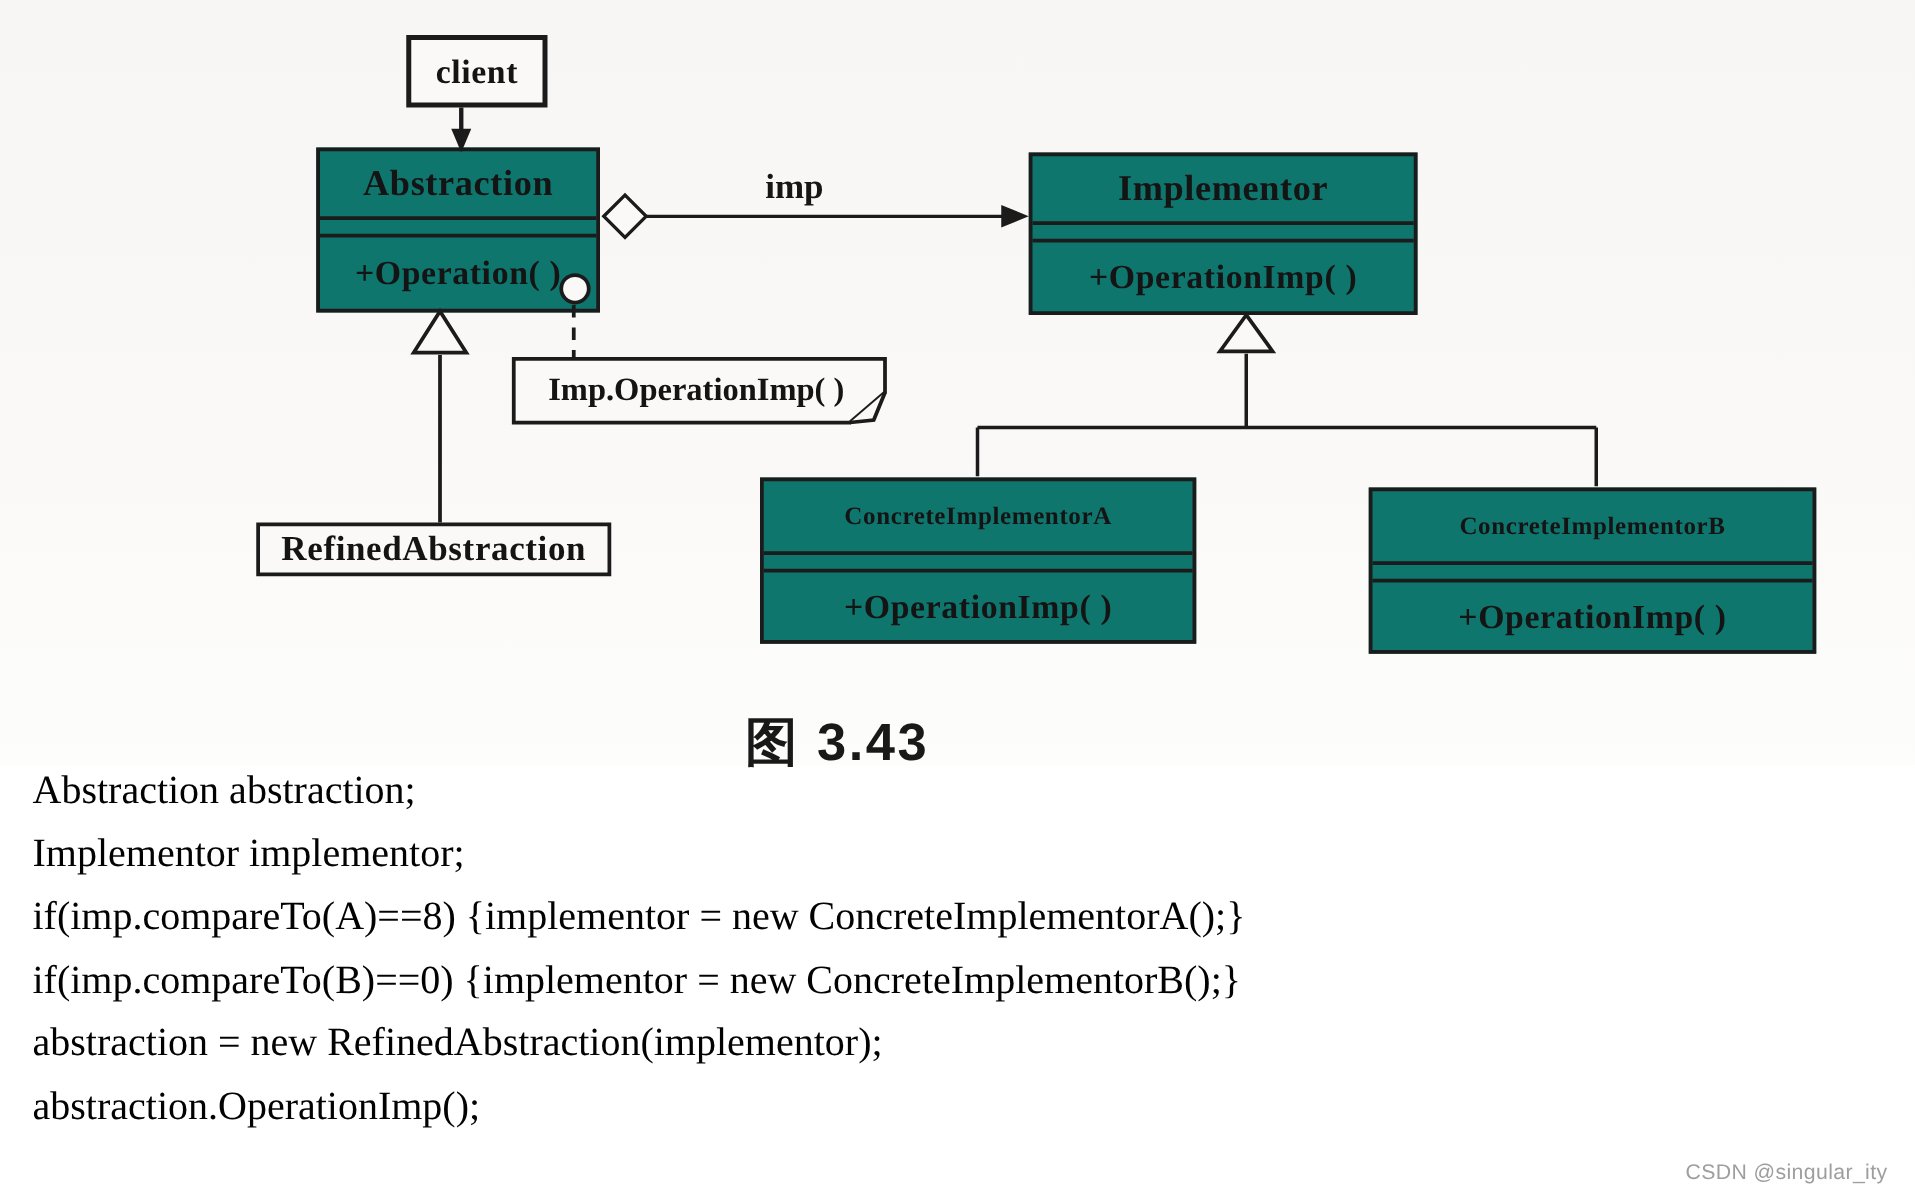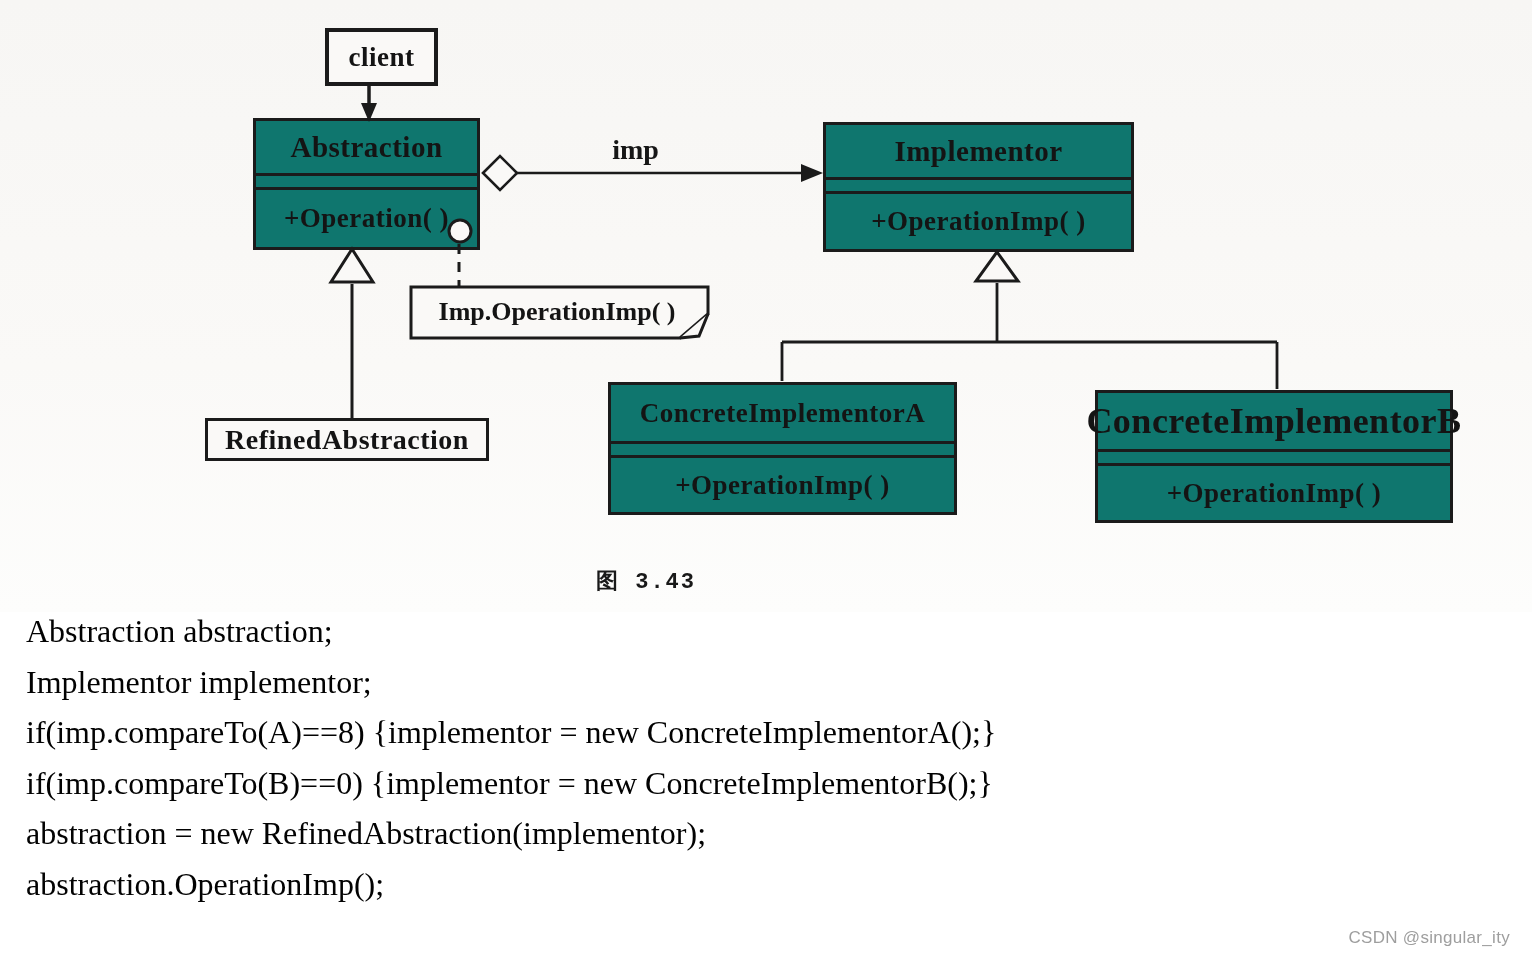--- a/index.html
+++ b/index.html
@@ -41,22 +41,22 @@
     font-weight:bold;font-size:28px;color:#161616;z-index:6;
   }
   .note-text{
     position:absolute;left:413px;top:291px;width:288px;height:42px;z-index:6;
     display:flex;align-items:center;justify-content:center;
     font-weight:bold;font-size:26px;color:#141414;
   }
   .caption{
     position:absolute;left:596px;top:566px;z-index:6;
     display:flex;gap:44px;align-items:flex-start;
-    font-family:Liberation Mono, monospace;
-    font-weight:bold;font-size:22px;color:#191919;letter-spacing:2px;
+    font-family:Liberation Sans, sans-serif;
+    font-weight:bold;font-size:42px;color:#191919;letter-spacing:2px;
   }
   
   .code-block{
     position:absolute;left:26px;top:606px;width:1480px;z-index:4;
     font-family:"Liberation Serif", serif;
     font-size:32px;line-height:50.5px;color:#020202;
     white-space:nowrap;
   }
   
   .watermark{
@@ -111,27 +111,27 @@
   <div class="uml-title">Implementor</div>
   <div class="uml-attrs"></div>
   <div class="uml-op">+OperationImp( )</div>
 </div>
 
 <div class="uml-simple" style="left:205px;top:418px;width:284px;height:43px;font-size:28px;">
   <span>RefinedAbstraction</span>
 </div>
 
 <div class="uml-class" style="left:608px;top:382px;width:349px;height:133px;">
-  <div class="uml-title" style="flex-basis:56px;font-size:27px;">ConcreteImplementorA</div>
+  <div class="uml-title" style="flex-basis:56px;font-size:20px;">ConcreteImplementorA</div>
   <div class="uml-attrs"></div>
   <div class="uml-op">+OperationImp( )</div>
 </div>
 
 <div class="uml-class" style="left:1095px;top:390px;width:358px;height:133px;">
-  <div class="uml-title" style="flex-basis:56px;font-size:36px;">ConcreteImplementorB</div>
+  <div class="uml-title" style="flex-basis:56px;font-size:20px;">ConcreteImplementorB</div>
   <div class="uml-attrs"></div>
   <div class="uml-op">+OperationImp( )</div>
 </div>
 
 <div class="imp-label">imp</div>
 
 <div class="note-text">Imp.OperationImp( )</div>
 
 <div class="caption">
   <span>图 3.43</span>

